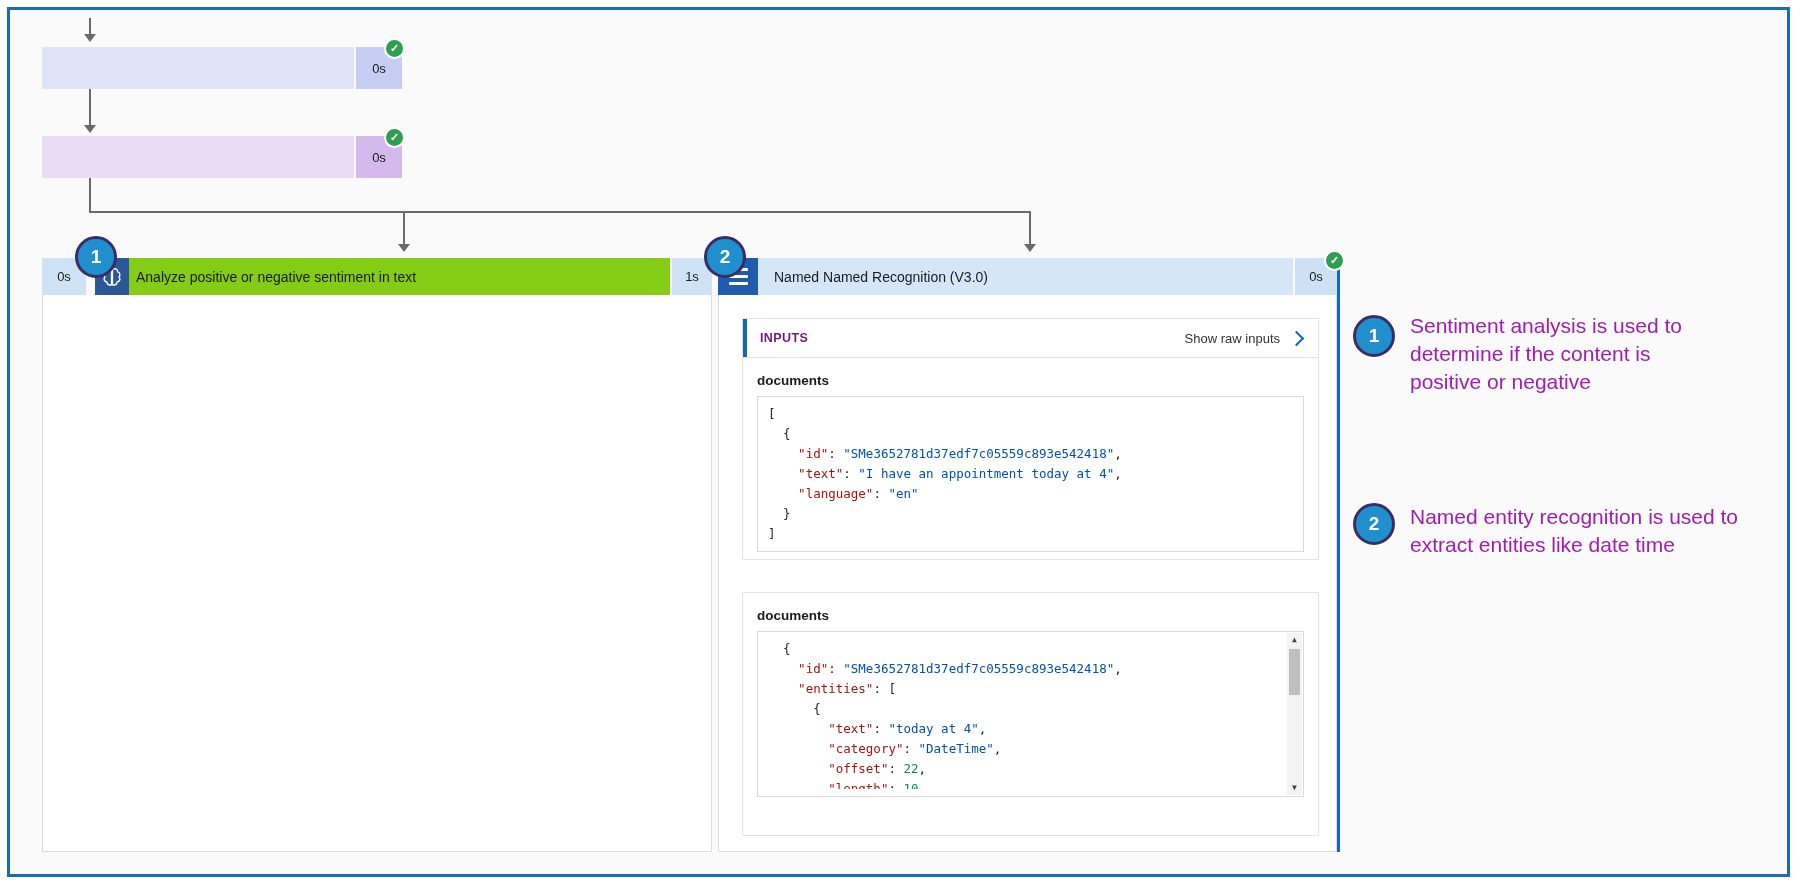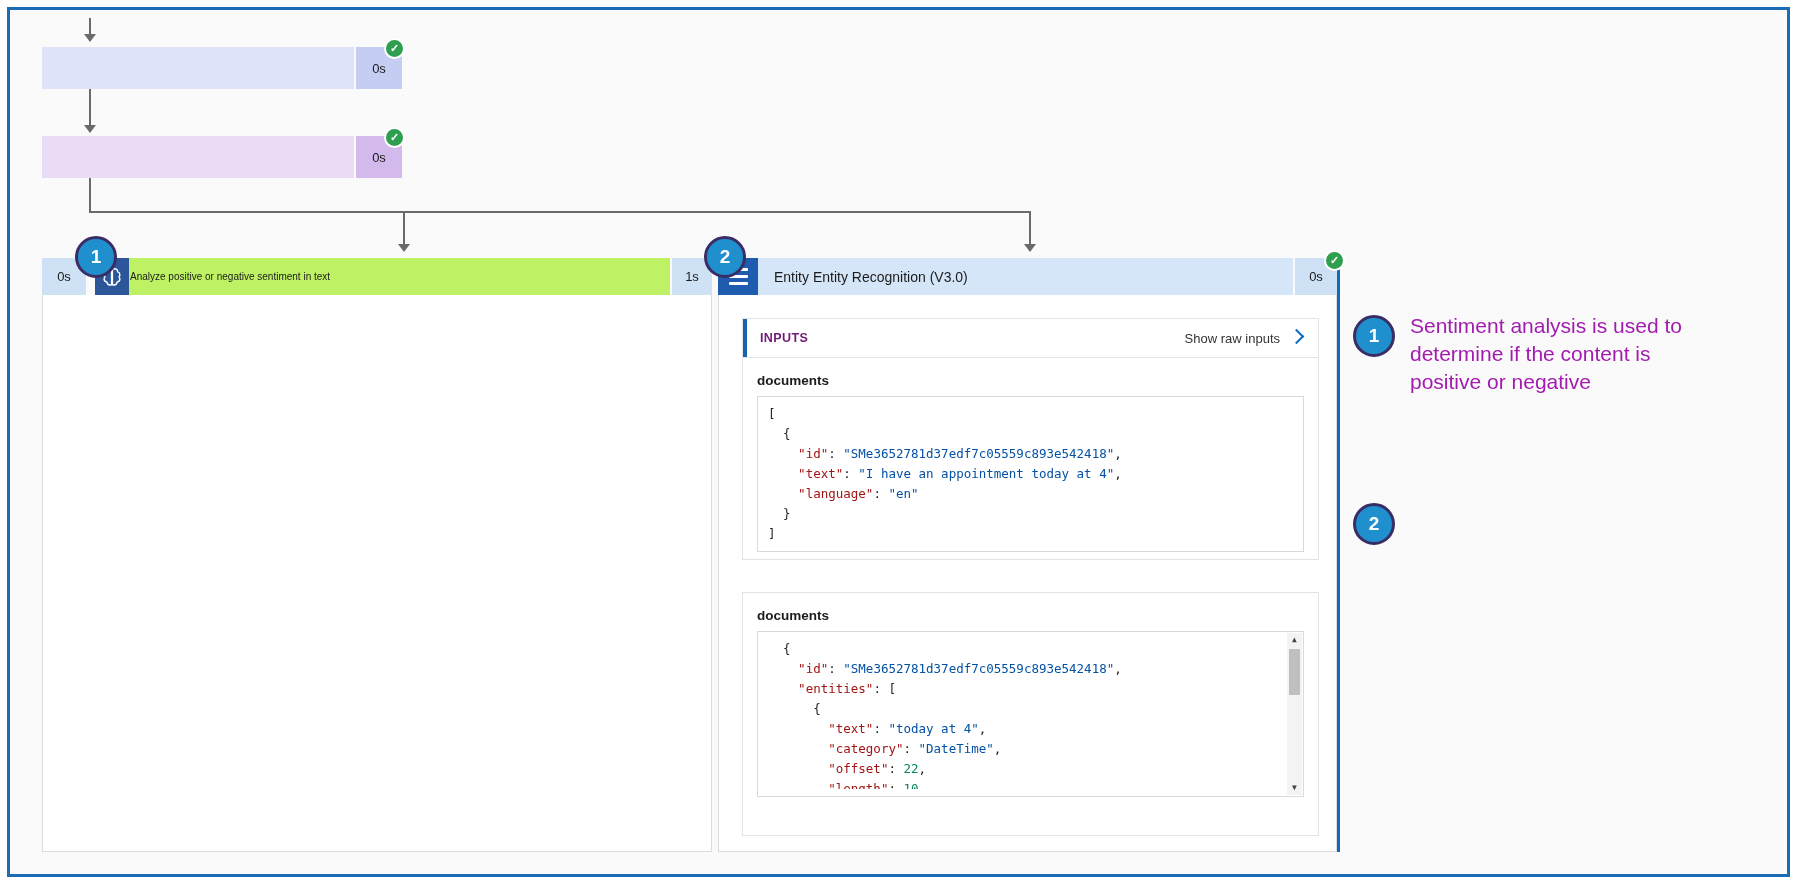--- a/index.html
+++ b/index.html
@@ -23,37 +23,37 @@
 
   
   .card{position:absolute;top:258px;z-index:2;}
   .card-header{display:flex;height:37px;align-items:stretch;cursor:pointer;}
   .card-body{position:absolute;left:0;right:0;top:37px;bottom:0;background:#fff;border:1px solid #dcdcdc;border-top:none;}
 
   .sent-card{left:42px;width:670px;height:594px;}
   .dur-chip{display:flex;align-items:center;justify-content:center;font-size:13px;color:#1b1b1b;background:#cfe1f4;}
   .sent-card .dur-left{width:44px;margin-right:9px;}
   .sent-card .icon-sq{width:34px;background:#2b579a;display:flex;align-items:center;justify-content:center;}
-  .sent-card .bar-label{flex:1;background:#bef264;display:flex;align-items:center;padding-left:1px;font-size:10px;color:#1b1b1b;}
+  .sent-card .bar-label{flex:1;background:#84cc16;display:flex;align-items:center;padding-left:7px;font-size:14px;color:#1b1b1b;}
   .sent-card .dur-right{width:40px;margin-left:2px;}
 
   .ner-card{left:718px;width:619px;height:594px;border-right:3px solid #0f6cbd;}
   .ner-card .menu-sq{width:40px;background:#1f5cb0;display:flex;flex-direction:column;align-items:center;justify-content:center;gap:4px;cursor:pointer;}
   .menu-bar{width:19px;height:3px;background:#fff;border-radius:1px;}
   .ner-card .bar-label{flex:1;background:#d5e6f9;display:flex;align-items:center;padding-left:16px;font-size:14px;color:#1b1b1b;}
   .ner-card .dur-right{width:42px;margin-left:2px;background:#cde0f4;}
 
   
   .section{position:absolute;left:24px;width:575px;border:1px solid #e3e3e3;background:#fff;}
   .sec-inputs{top:60px;height:240px;}
   .sec-outputs{top:334px;height:242px;}
   .sec-header{position:relative;height:38px;border-bottom:1px solid #e3e3e3;display:flex;align-items:center;justify-content:space-between;padding:0 14px 0 17px;}
   .sec-header::before{content:"";position:absolute;left:0;top:0;bottom:0;width:4px;background:#1467af;}
   .sec-title{font-size:12.5px;font-weight:bold;letter-spacing:.4px;color:#701a75;}
-  .sec-action{display:flex;align-items:flex-start;gap:11px;font-size:13px;color:#333;cursor:pointer;}
+  .sec-action{display:flex;align-items:center;gap:11px;font-size:13px;color:#333;cursor:pointer;}
   .chev{display:inline-block;width:9px;height:9px;border-top:2.5px solid #0f6cbd;border-right:2.5px solid #0f6cbd;transform:rotate(45deg);margin-right:2px;}
   .sec-content{padding:15px 14px 0 14px;}
   .doc-label{font-size:13.5px;font-weight:bold;color:#1b1b1b;}
   .code-box{margin-top:8px;border:1px solid #d9d9d9;background:#fff;padding:7px 10px;position:relative;
             font-family:"DejaVu Sans Mono","Liberation Mono",monospace;font-size:12.5px;line-height:20px;color:#1e1e1e;}
   .code-line{white-space:pre;}
   .tok-p{color:#1e1e1e;} .tok-k{color:#a31515;} .tok-s{color:#0451a5;} .tok-n{color:#098658;}
   .code-clip{height:150px;overflow:hidden;padding-right:18px;}
 
   .vscroll{position:absolute;top:1px;right:1px;bottom:1px;width:15px;background:#f3f3f3;z-index:3;}
@@ -115,21 +115,21 @@
     <div class="card-body"></div>
   </div>
 
   <div class="card ner-card">
     <div class="card-header">
       <div class="menu-sq">
         <div class="menu-bar"></div>
           <div class="menu-bar"></div>
           <div class="menu-bar"></div>
       </div>
-      <div class="bar-label">Entity Entity Recognition (V3.0)</div>
+      <div class="bar-label">Named Named Recognition (V3.0)</div>
       <div class="dur-chip dur-right">0s</div>
     </div>
     <div class="check" style="left:606px;top:-8px;">✓</div>
     <div class="card-body"></div>
 
     <div class="section sec-inputs">
       <div class="sec-header">
         <span class="sec-title">INPUTS</span>
         <span class="sec-action">
           <span>Show raw inputs</span>
@@ -178,13 +178,14 @@
     </div>
   </div>
 
   <div class="num-badge" style="left:75px;top:236px;">1</div>
   <div class="num-badge" style="left:704px;top:236px;">2</div>
 
   <div class="num-badge" style="left:1353px;top:315px;">1</div>
   <div class="annotation-text" style="left:1410px;top:312px;width:312px;">Sentiment analysis is used to determine if the content is positive or negative</div>
 
   <div class="num-badge" style="left:1353px;top:503px;">2</div>
+  <div class="annotation-text" style="left:1410px;top:503px;width:340px;">Named entity recognition is used to extract entities like date time</div>
 </div>
 
 </body></html>

